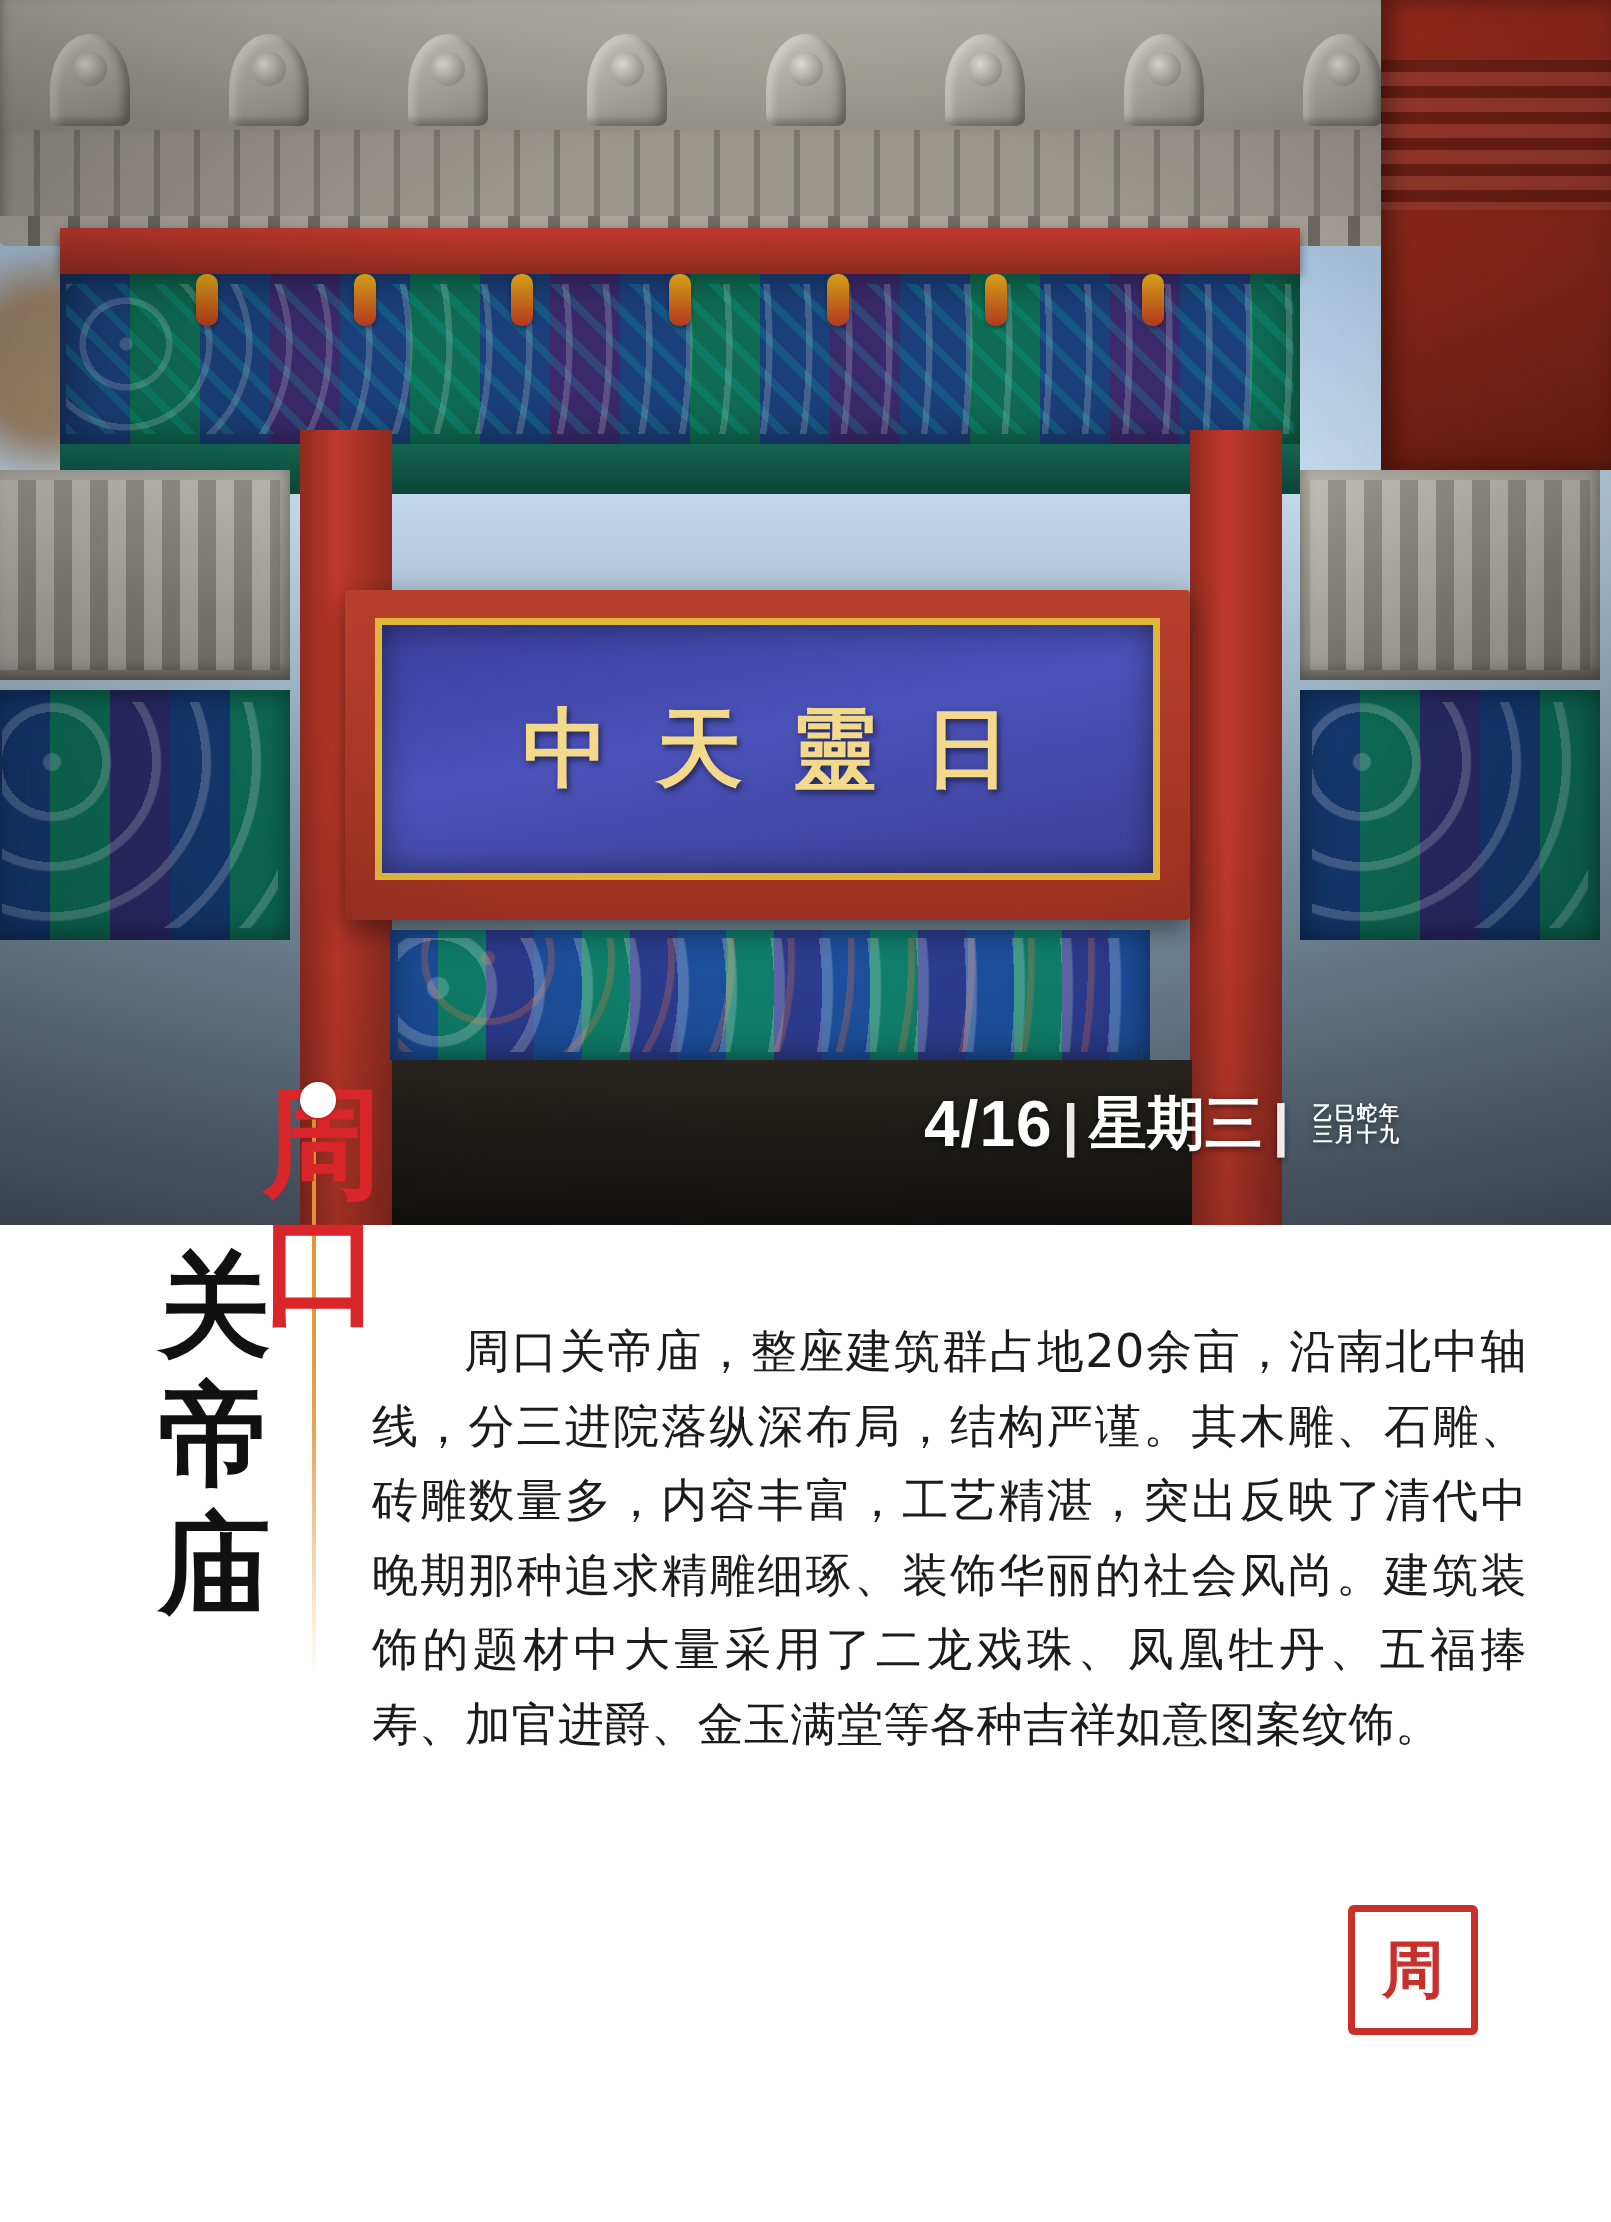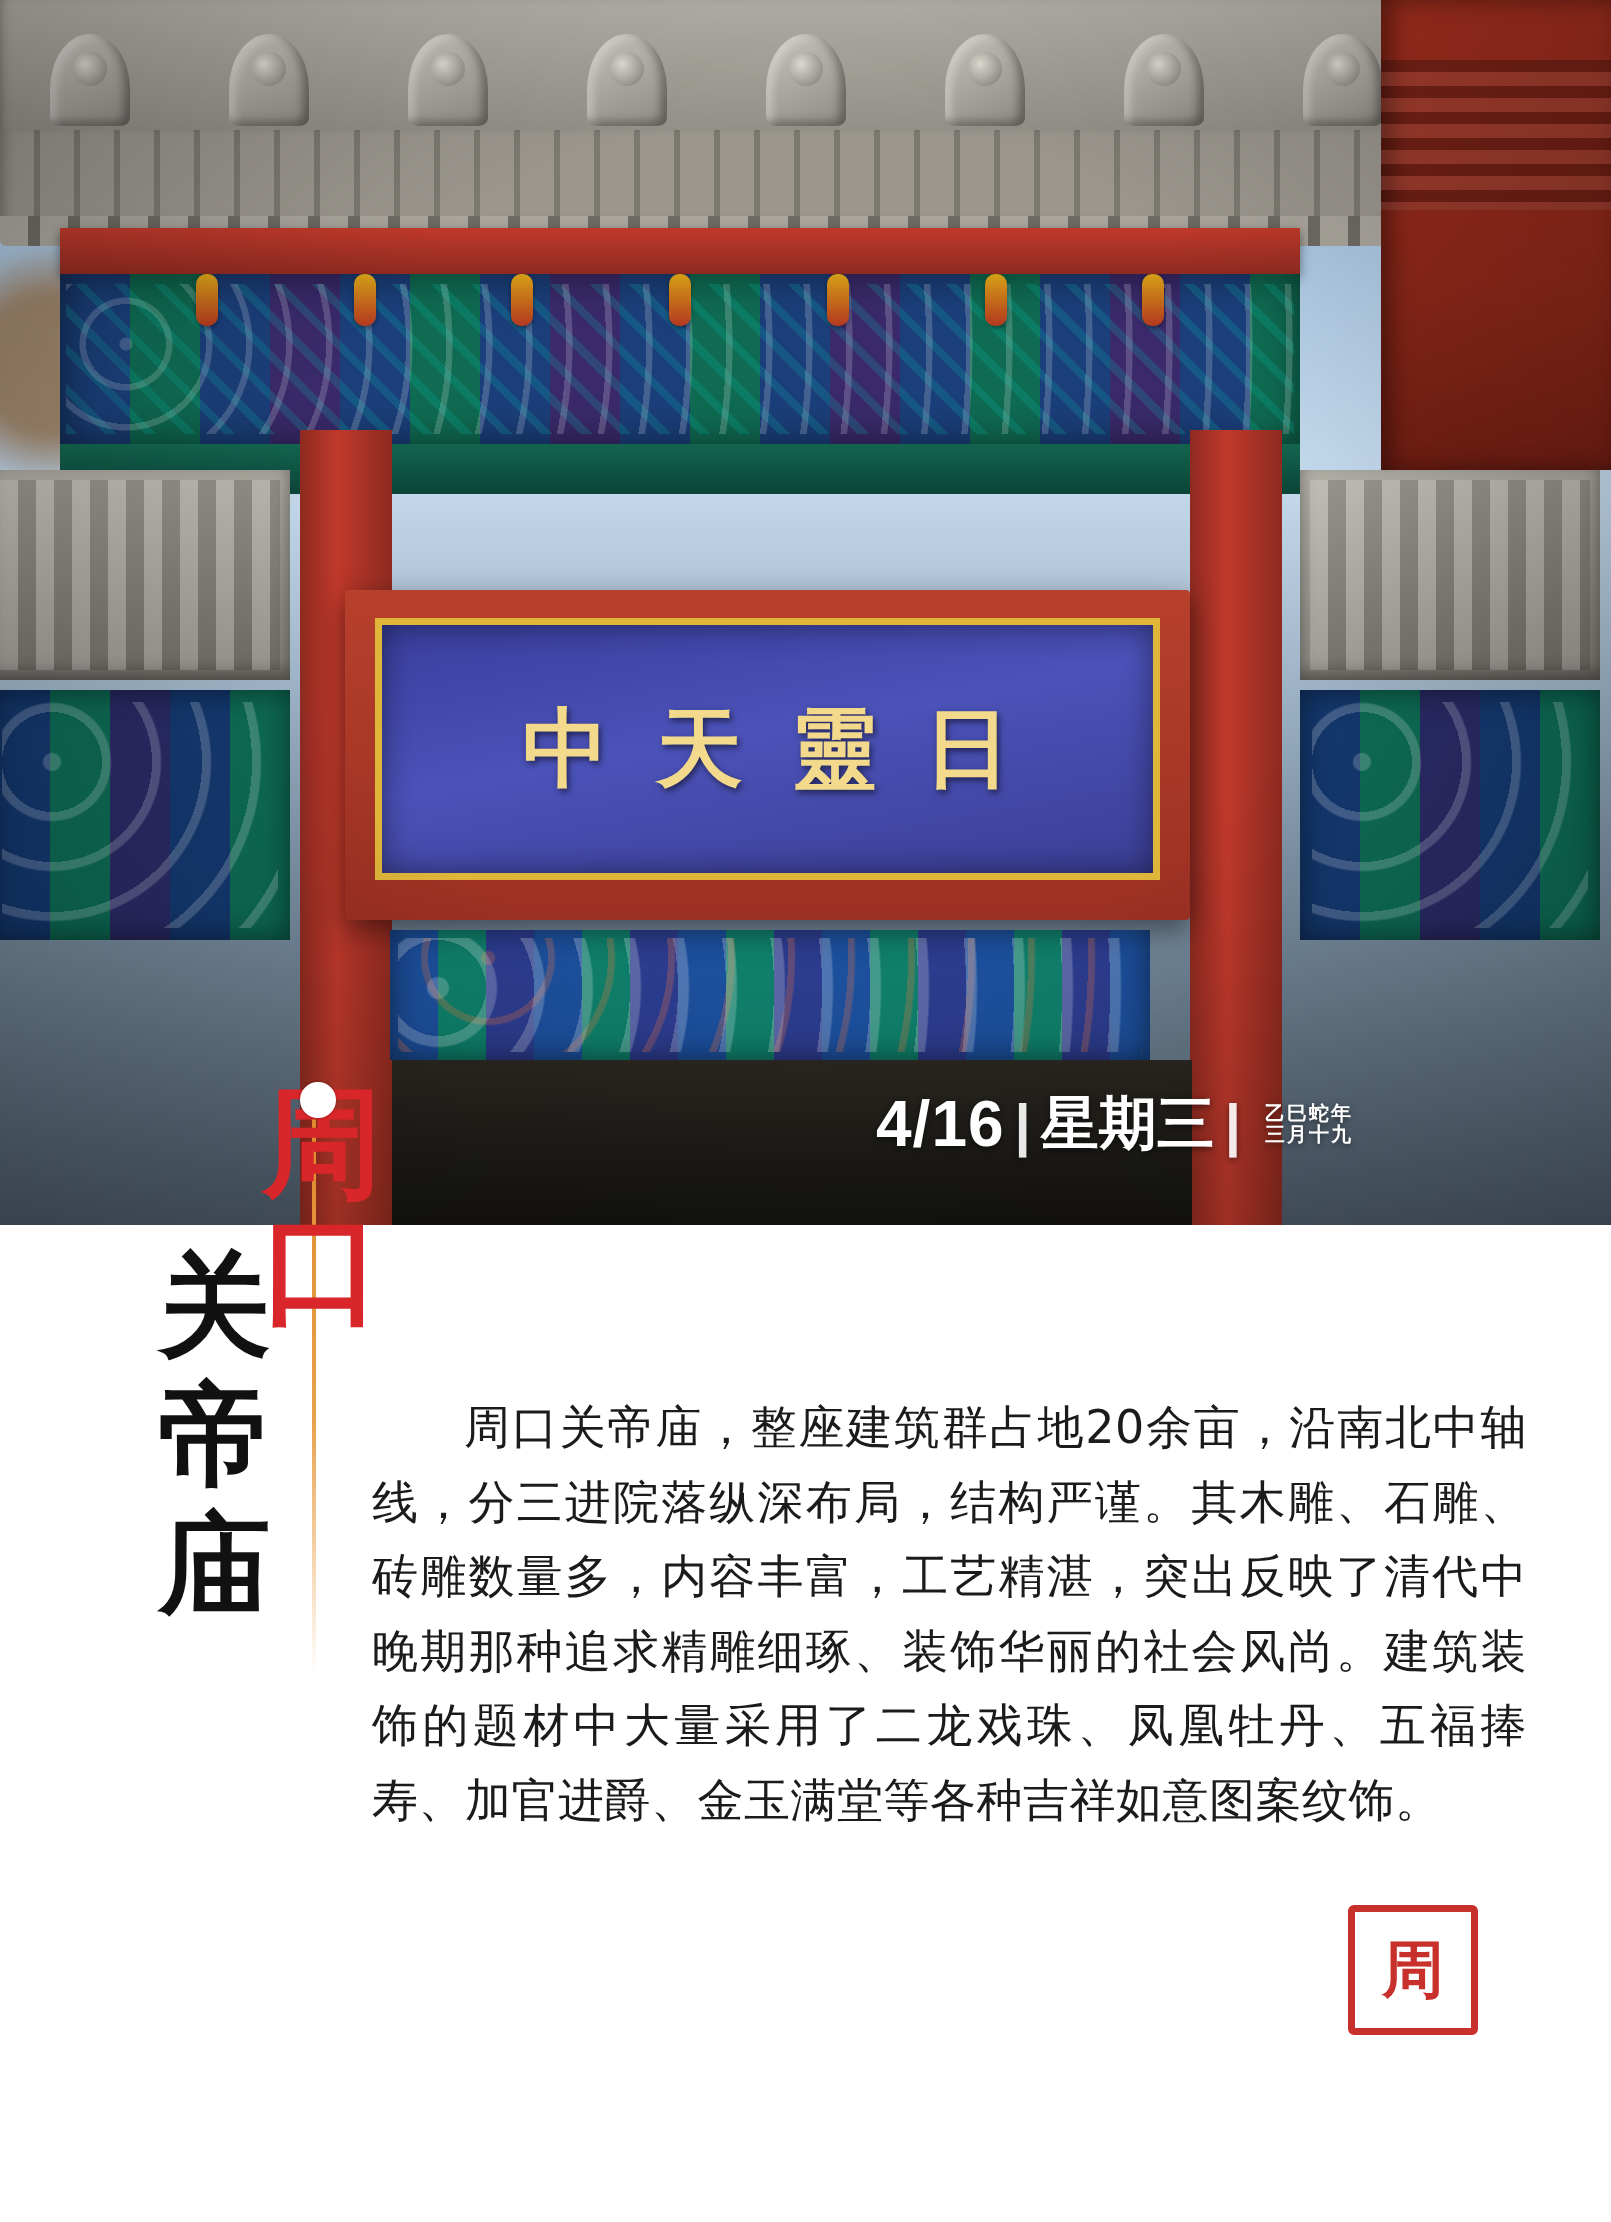--- a/index.html
+++ b/index.html
@@ -238,21 +238,21 @@
   }
   .photo-vignette {
     position: absolute; inset: 0;
     background: radial-gradient(ellipse at 50% 45%, rgba(0,0,0,0) 45%, rgba(0,0,0,.28) 100%);
     pointer-events: none;
   }
 
   
   .date-bar {
     position: absolute;
-    left: 876px;
+    left: 924px;
     top: 1085px;
     display: flex;
     align-items: center;
     color: #ffffff;
     text-shadow: 0 2px 6px rgba(0,0,0,.55);
     font-weight: 700;
   }
   .date-main {
     font-size: 64px;
     letter-spacing: 1px;
@@ -337,21 +337,21 @@
     color: #111111;
     text-align: center;
     letter-spacing: 1px;
   }
   .vtitle .ch { display: block; }
 
   
   .body-text {
     position: absolute;
     left: 372px;
-    top: 1390px;
+    top: 1314px;
     width: 1155px;
     font-family: "DejaVu Sans", "Liberation Sans", sans-serif;
     font-size: 46px;
     line-height: 1.62;
     color: #1b1b1b;
     text-align: justify;
     text-indent: 92px;
     letter-spacing: 0.5px;
   }
 

